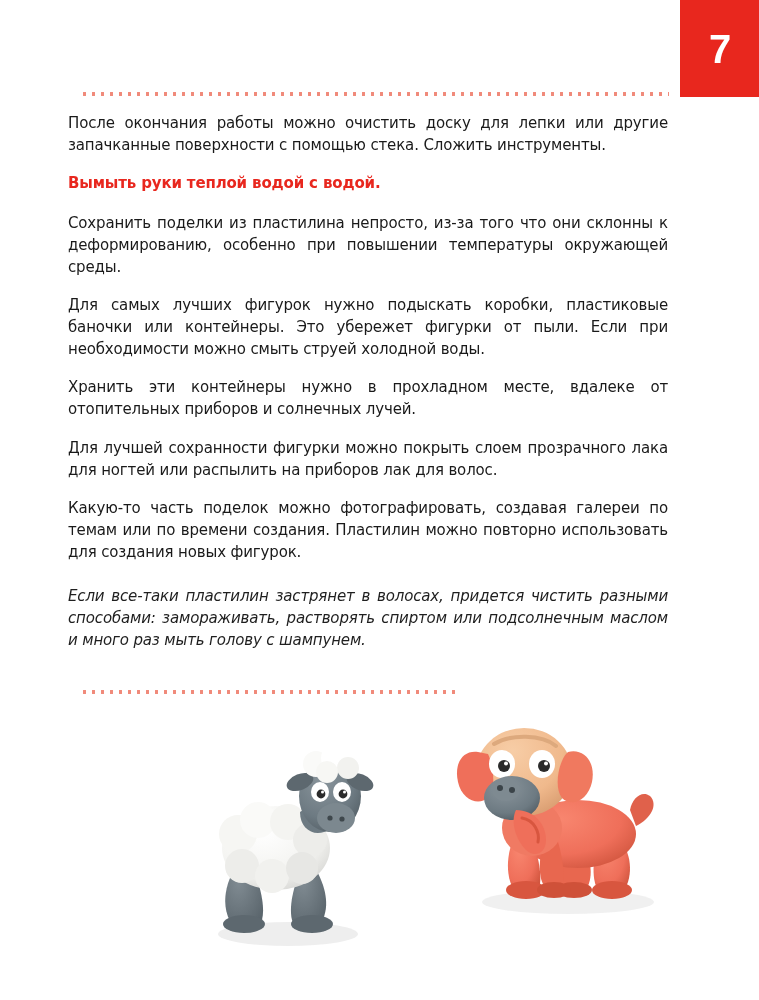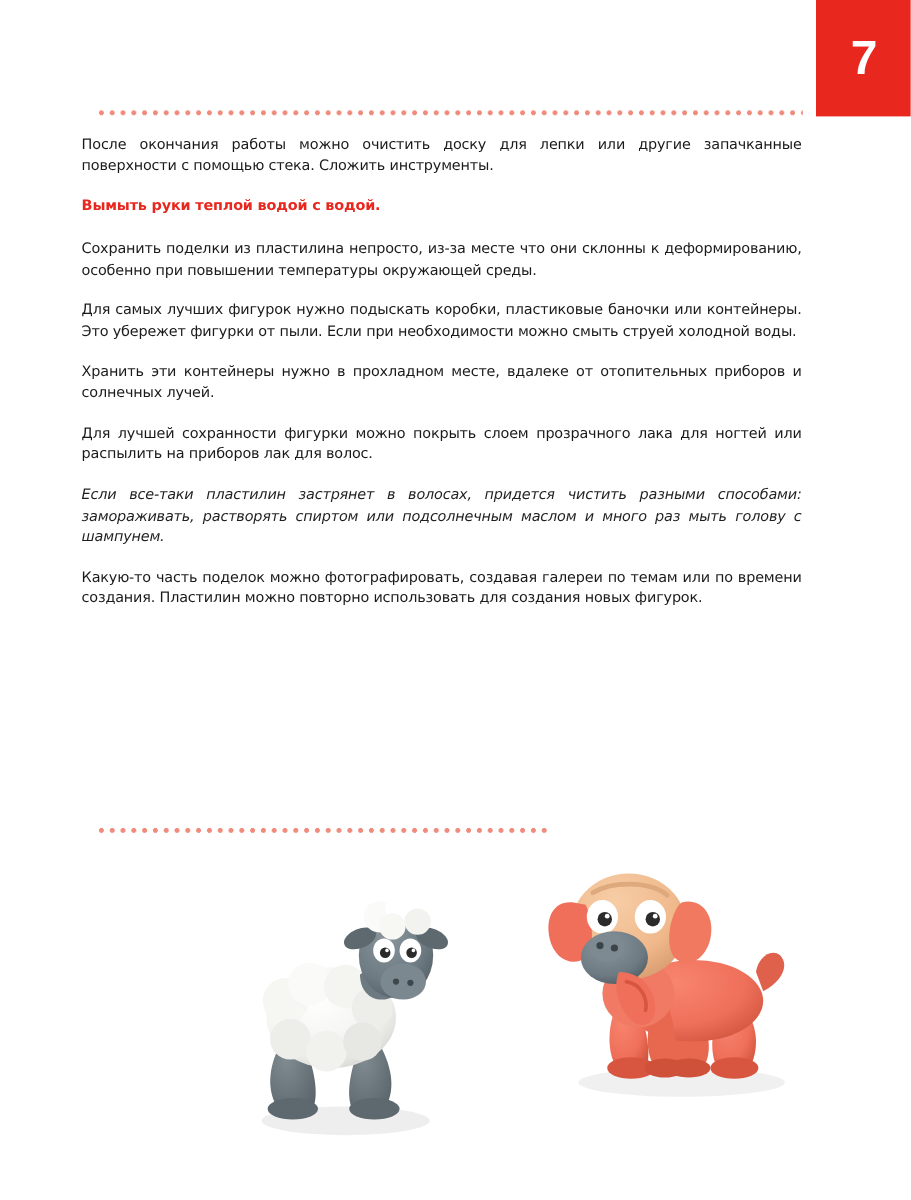--- a/index.html
+++ b/index.html
@@ -59,21 +59,21 @@
   
   .content {
     position: absolute;
     left: 68px;
     top: 112px;
     width: 600px;
   }
   p.para {
     margin: 0 0 16px 0;
     font-family: "DejaVu Sans", sans-serif;
-    font-size: 12px;
+    font-size: 15px;
     line-height: 1.47;
     color: #1a1a1a;
     text-align: justify;
     letter-spacing: -0.15px;
   }
   p.accent {
     color: #e8271e;
     font-weight: bold;
     margin-bottom: 18px;
   }
@@ -110,26 +110,26 @@
 
 <div class="page-number-block">
   <span class="num">7</span>
 </div>
 
 <div class="dotted-rule top"></div>
 
 <div class="content">
   <p class="para">После окончания работы можно очистить доску для лепки или другие запачканные поверхности с помощью стека. Сложить инструменты.</p>
   <p class="para accent">Вымыть руки теплой водой с водой.</p>
-  <p class="para">Сохранить поделки из пластилина непросто, из-за месте что они склонны к деформированию, особенно при повышении температуры окружающей среды.</p>
+  <p class="para">Сохранить поделки из пластилина непросто, из-за того что они склонны к деформированию, особенно при повышении температуры окружающей среды.</p>
   <p class="para">Для самых лучших фигурок нужно подыскать коробки, пластиковые баночки или контейнеры. Это убережет фигурки от пыли. Если при необходимости можно смыть струей холодной воды.</p>
   <p class="para">Хранить эти контейнеры нужно в прохладном месте, вдалеке от отопительных приборов и солнечных лучей.</p>
   <p class="para">Для лучшей сохранности фигурки можно покрыть слоем прозрачного лака для ногтей или распылить на приборов лак для волос.</p>
+  <p class="para last-of-group">Какую-то часть поделок можно фотографировать, создавая галереи по темам или по времени создания. Пластилин можно повторно использовать для создания новых фигурок.</p>
   <p class="para italic">Если все-таки пластилин застрянет в волосах, придется чистить разными способами: замораживать, растворять спиртом или подсолнечным маслом и много раз мыть голову с шампунем.</p>
-  <p class="para last-of-group">Какую-то часть поделок можно фотографировать, создавая галереи по темам или по времени создания. Пластилин можно повторно использовать для создания новых фигурок.</p>
 </div>
 
 <div class="dotted-rule mid"></div>
 
 <div class="illustrations">
 
   <div class="figure sheep">
     <svg width="180" height="240" viewBox="0 0 180 240" xmlns="http://www.w3.org/2000/svg" aria-hidden="true">
       <defs>
         <radialGradient id="woolG" cx="38%" cy="30%" r="75%">

